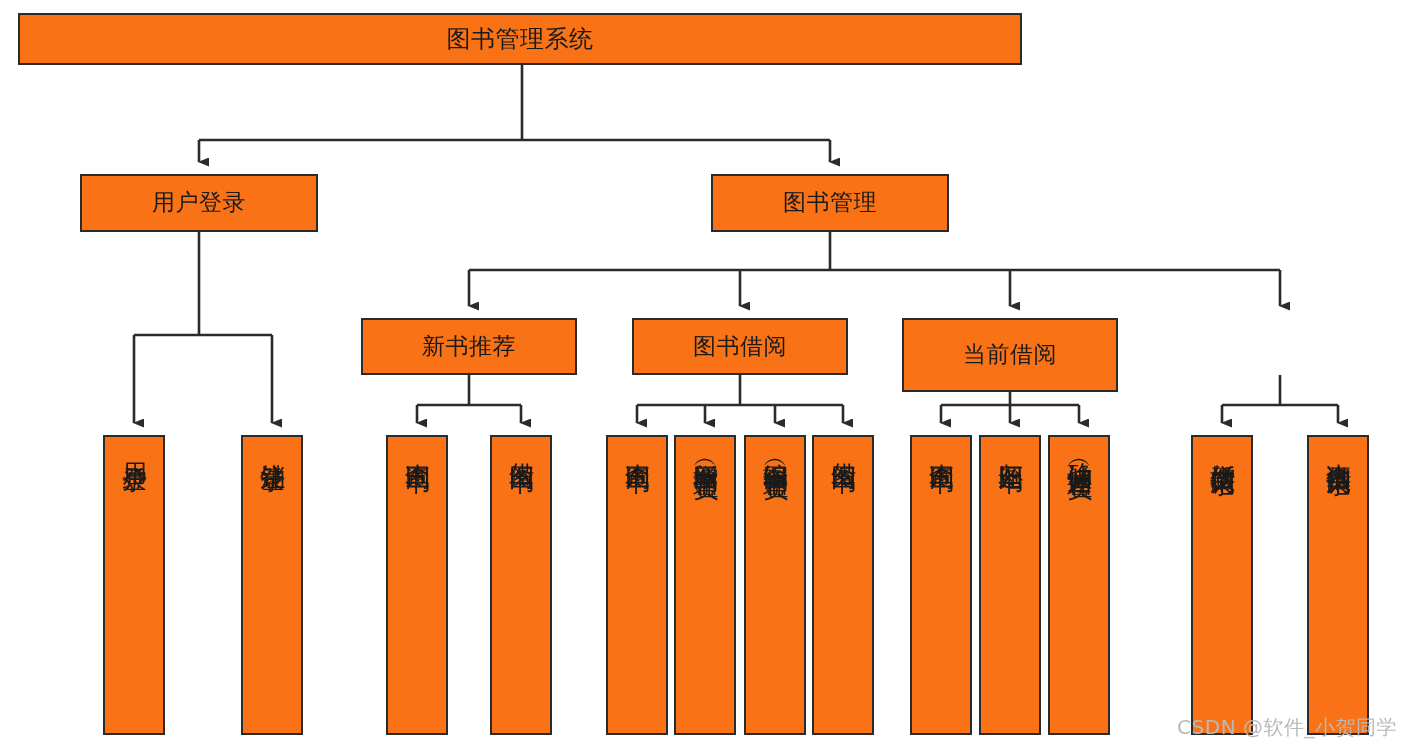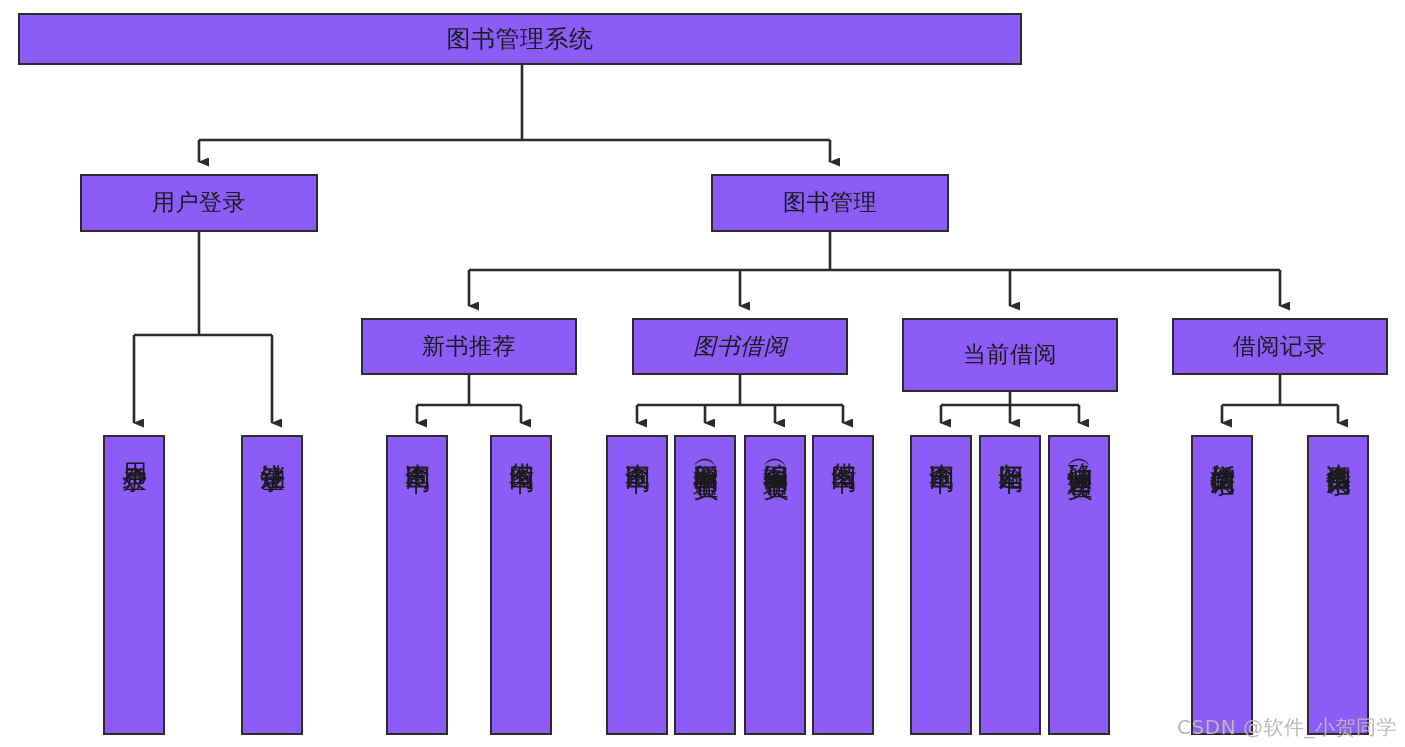--- a/index.html
+++ b/index.html
@@ -21,21 +21,21 @@
     position: absolute;
     left: 0;
     top: 0;
     width: 1405px;
     height: 747px;
   }
   .node {
     position: absolute;
     box-sizing: border-box;
     border: 2px solid #2b2b2b;
-    background: #8b5cf6;
+    background: #f97316;
     display: flex;
     align-items: center;
     justify-content: center;
     color: #1a1a1a;
   }
   .node .label {
     display: block;
     text-align: center;
     line-height: 1.18;
     letter-spacing: 0.5px;
@@ -135,29 +135,26 @@
   <div class="node h" style="left:80px; top:174px; width:238px; height:58px;">
     <span class="label">用户登录</span>
   </div>
   <div class="node h" style="left:361px; top:318px; width:216px; height:57px;">
     <span class="label">新书推荐</span>
   </div>
 
   <div class="node h" style="left:711px; top:174px; width:238px; height:58px;">
     <span class="label">图书管理</span>
   </div>
-  <div class="node h" style="left:632px; top:318px; width:216px; height:57px;font-style:italic;">
+  <div class="node h" style="left:632px; top:318px; width:216px; height:57px;">
     <span class="label">图书借阅</span>
   </div>
   <div class="node h" style="left:902px; top:318px; width:216px; height:74px;">
     <span class="label">当前借阅</span>
   </div>
-  <div class="node h" style="left:1172px; top:318px; width:216px; height:57px;">
-    <span class="label">借阅记录</span>
-  </div>
 
   <div class="node v" style="left:103px; top:435px; width:62px; height:300px;">
     <span class="label">用户登录</span>
   </div>
   <div class="node v" style="left:241px; top:435px; width:62px; height:300px;">
     <span class="label">注销登录</span>
   </div>
 
   <div class="node v" style="left:386px; top:435px; width:62px; height:300px;">
     <span class="label">查询图书</span>

